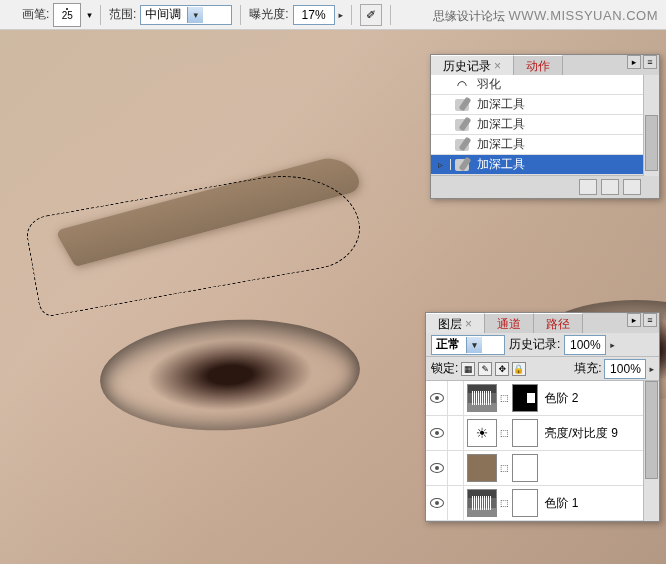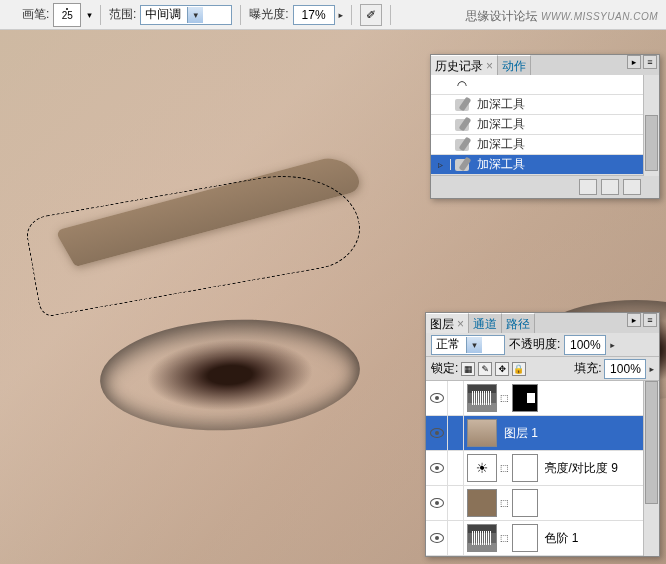--- a/index.html
+++ b/index.html
@@ -12,35 +12,35 @@
 .brush-size { font-size: 10px; }
 .brush-arrow { font-size: 9px; margin-left: 2px; }
 .divider { width: 1px; height: 20px; background: #bbb; margin: 0 4px; }
 .select-box { height: 20px; border: 1px solid #7b9ebd; background: #fff; display: flex; align-items: center; padding: 0 4px; position: relative; }
 .select-arrow { width: 16px; height: 16px; background: linear-gradient(#d6e5f5, #a8c6e8); border-left: 1px solid #7b9ebd; display: flex; align-items: center; justify-content: center; margin-left: 6px; margin-right: -4px; }
 .input-box { width: 42px; height: 20px; border: 1px solid #7b9ebd; background: #fff; padding: 0 4px; display: flex; align-items: center; justify-content: center; }
 .small-arrow { font-size: 9px; color: #333; }
 .tool-icon { width: 22px; height: 22px; border: 1px solid #aaa; background: #eee; display: flex; align-items: center; justify-content: center; }
 
 .watermark { position: absolute; top: 8px; right: 8px; color: #666; font-size: 12px; }
-.watermark .sub { font-size: 10px; color: #888; letter-spacing: 0.5px; font-style: italic; }
+.watermark .sub { font-size: 13px; color: #888; letter-spacing: 0.5px; }
 
 .canvas-area { position: absolute; top: 30px; left: 0; right: 0; bottom: 0; background: linear-gradient(135deg, #dcccb4 0%, #e0cdb8 30%, #c8b19a 60%, #b59c87 100%); }
 .skin-tint { position: absolute; inset: 0; background: radial-gradient(ellipse at 40% 60%, rgba(200,160,140,0.4), rgba(170,140,120,0.3)); }
 .eye1 { position: absolute; left: 100px; top: 290px; width: 260px; height: 110px; border-radius: 50%; background: radial-gradient(ellipse at 50% 50%, #2a1810 12%, #4a332a 18%, transparent 45%); transform: rotate(-3deg); }
 .eye1::before { content: ''; position: absolute; inset: 0; border-radius: 50%; box-shadow: inset 0 10px 20px rgba(0,0,0,0.5), inset 0 -8px 15px rgba(0,0,0,0.3); }
 .eye2 { position: absolute; right: -80px; top: 270px; width: 220px; height: 100px; border-radius: 50%; background: radial-gradient(ellipse at 50% 50%, #2a1810 13%, #4a332a 19%, transparent 45%); }
 .eye2::before { content: ''; position: absolute; inset: 0; border-radius: 50%; box-shadow: inset 0 10px 20px rgba(0,0,0,0.5); }
 .brow { position: absolute; left: 60px; top: 160px; width: 300px; height: 40px; background: linear-gradient(#9c8268, #8a735c); border-radius: 20px 60px 40px 10px; transform: rotate(-15deg) skewX(15deg); box-shadow: 0 2px 8px rgba(100,80,60,0.5); }
 .selection { position: absolute; left: 30px; top: 160px; width: 330px; height: 100px; border: 1px dashed #000; border-radius: 30px 120px 60px 15px / 25px 80px 50px 20px; transform: rotate(-10deg); pointer-events: none; }
 
 .panel { position: absolute; background: #e4e4e4; border: 1px solid #888; box-shadow: 2px 2px 6px rgba(0,0,0,0.3); }
 .panel-tabs { display: flex; background: #d4d4d4; height: 20px; position: relative; }
-.panel-tab { padding: 2px 4px; border-right: 1px solid #aaa; background: #e4e4e4; border-top: 1px solid #fff; }
-.panel-tab.inactive { background: #d0d0d0; color: #0369a1; }
+.panel-tab { padding: 2px 12px; border-right: 1px solid #aaa; background: #e4e4e4; border-top: 1px solid #fff; }
+.panel-tab.inactive { background: #d0d0d0; color: #b91c1c; }
 .panel-tab .close-x { margin-left: 3px; color: #888; }
 .panel-collapse { position: absolute; right: 2px; top: 0; display: flex; gap: 2px; }
 .panel-collapse span { width: 14px; height: 14px; background: #ddd; border: 1px solid #999; font-size: 9px; display: flex; align-items: center; justify-content: center; }
 
 .history-panel { top: 54px; right: 6px; width: 230px; }
 .history-list { background: #fff; }
 .history-row { display: flex; align-items: center; height: 20px; border-bottom: 1px solid #ddd; }
 .history-row.selected { background: #316ac5; color: #fff; }
 .history-row.selected .hist-label { color: #fff; }
 .hist-col1 { width: 20px; border-right: 1px solid #ddd; display: flex; align-items: center; justify-content: center; }
@@ -124,20 +124,21 @@
     <div class="panel-tab inactive"><span>动作</span></div>
     <div class="panel-collapse">
       <span>▸</span>
       <span>≡</span>
     </div>
   </div>
   <div class="history-list">
     <div class="history-row">
       <div class="hist-col1"></div>
       <div class="hist-col2">◠</div>
+      <div class="hist-label">羽化</div>
     </div>
     <div class="history-row">
       <div class="hist-col1"></div>
       <div class="hist-col2">
           <div class="hist-icon-tool"></div>
         </div>
       <div class="hist-label">加深工具</div>
     </div>
     <div class="history-row">
       <div class="hist-col1"></div>
@@ -177,27 +178,27 @@
   <div class="panel-tabs">
     <div class="panel-tab"><span>图层</span><span class="close-x">×</span></div>
     <div class="panel-tab inactive"><span>通道</span></div>
     <div class="panel-tab inactive"><span>路径</span></div>
     <div class="panel-collapse">
       <span>▸</span>
       <span>≡</span>
     </div>
   </div>
   <div class="layers-options">
-    <div class="select-box" style="width:74px;">
+    <div class="select-box" style="width:74px;font-weight:bold;">
       <span>正常</span>
       <div class="select-arrow">
           <span class="small-arrow">▾</span>
         </div>
     </div>
-    <span>不透明度:</span>
+    <span>历史记录:</span>
     <div class="input-box">
         <span>100%</span>
       </div>
     <span class="small-arrow">▸</span>
   </div>
   <div class="layers-lock">
     <span>锁定:</span>
     <div class="lock-icon">▦</div>
     <div class="lock-icon">✎</div>
     <div class="lock-icon">✥</div>
@@ -213,28 +214,21 @@
     <div class="layer-row">
       <div class="eye-col">
           <div class="eye-icon"></div>
         </div>
       <div class="link-col"></div>
       <div class="thumb-main thumb-histogram"></div>
       <div class="link-icon">⬚</div>
       <div class="thumb-mask" style="background:#000;position:relative;">
           <div style="position:absolute;right:2px;top:8px;width:8px;height:10px;background:#fff;"></div>
         </div>
-    </div>
-    <div class="layer-row selected">
-      <div class="eye-col">
-          <div class="eye-icon"></div>
-        </div>
-      <div class="link-col"></div>
-      <div class="thumb-main thumb-image"></div>
-      <div class="layer-label">图层 1</div>
+      <div class="layer-label">色阶 2</div>
     </div>
     <div class="layer-row">
       <div class="eye-col">
           <div class="eye-icon"></div>
         </div>
       <div class="link-col"></div>
       <div class="thumb-main thumb-brightness">☀</div>
       <div class="link-icon">⬚</div>
       <div class="thumb-mask"></div>
       <div class="layer-label">亮度/对比度 9</div>

